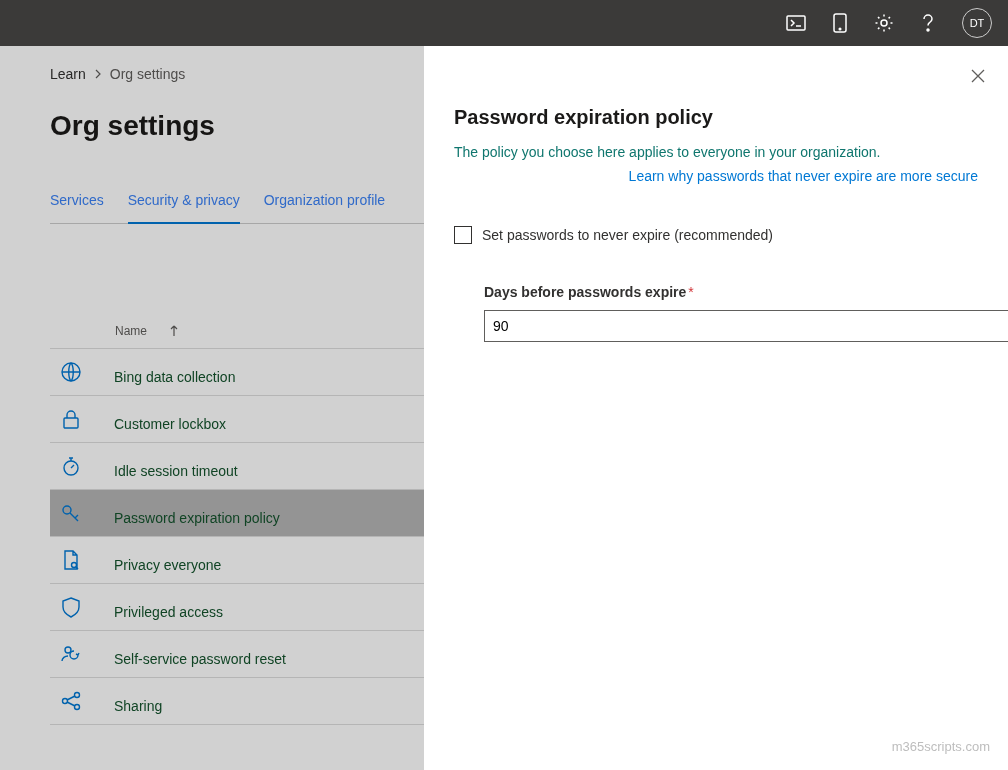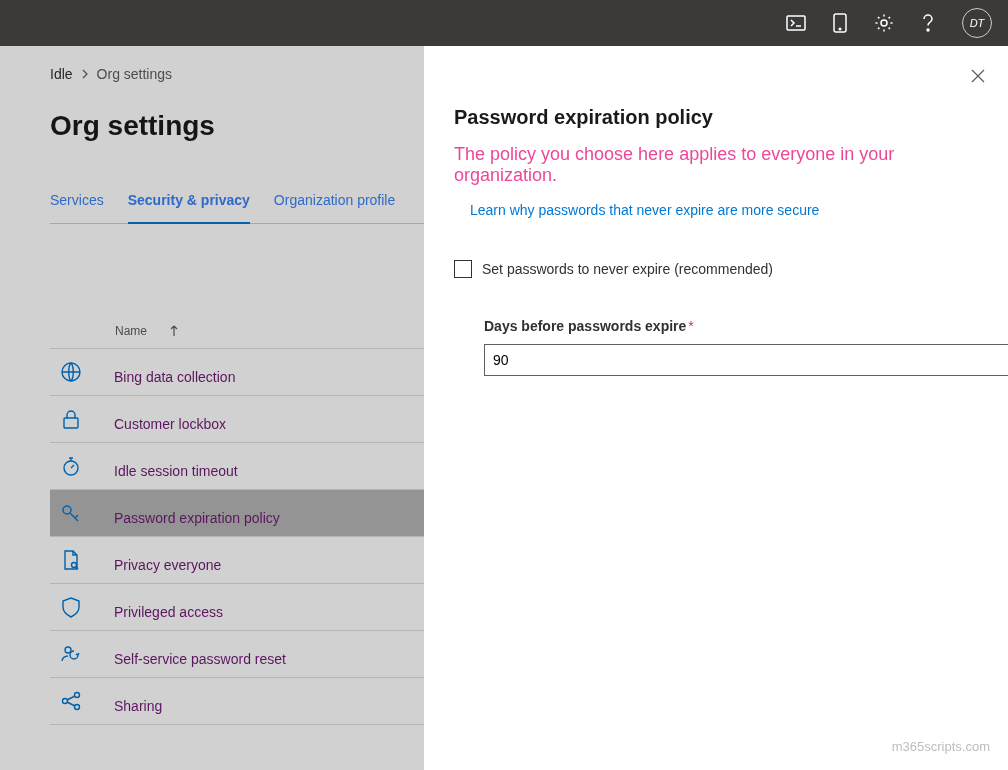--- a/index.html
+++ b/index.html
@@ -1,43 +1,43 @@
 <!DOCTYPE html>
 <html><head>
 <meta charset="utf-8">
 <style>
   * { box-sizing: border-box; }
   html, body { margin: 0; padding: 0; font-family: "Segoe UI", Arial, sans-serif; width: 1008px; height: 770px; overflow: hidden; background: #fff; }
-  .topbar { height: 46px; background: #3b3a39; display: flex; align-items: center; justify-content: flex-end; padding: 0 16px; gap: 24px; font-style: italic; }
+  .topbar { height: 46px; background: #3b3a39; display: flex; align-items: center; justify-content: flex-end; padding: 0 16px; gap: 24px; }
   .topbar .icon-btn { color: #fff; width: 20px; height: 20px; display: flex; align-items: center; justify-content: center; cursor: default; }
   .avatar { width: 30px; height: 30px; border: 1px solid #ccc; border-radius: 50%; color: #fff; font-size: 11px; display: flex; align-items: center; justify-content: center; }
 
   .page-body { position: relative; display: flex; height: calc(100% - 46px); }
 
   .main { flex: 0 0 424px; padding: 20px 0 0 50px; color: #323130; }
   .breadcrumb { font-size: 14px; color: #605e5c; display:flex; align-items:center; gap:8px; }
   .breadcrumb .link { color: #323130; }
   .page-title { font-size: 28px; font-weight: 600; margin: 28px 0 50px; color: #1b1a19; }
   .tabs { display: flex; gap: 24px; font-size: 14px; color: #3b82f6; border-bottom: 1px solid #ccc; padding-bottom: 0; }
   .tab { padding: 0 0 14px 0; cursor: default; }
-  .tab.active { font-weight: 700; border-bottom: 2px solid #0078d4; margin-bottom: -1px; }
+  .tab.active { font-weight: 400; border-bottom: 2px solid #0078d4; margin-bottom: -1px; }
   .col-head { font-size: 12px; color: #605e5c; margin: 100px 0 10px 65px; display:flex; align-items:center; gap:22px; }
   .list { border-top: 1px solid #ddd; }
   .row { display: flex; align-items: center; height: 47px; border-bottom: 1px solid #ddd; padding-left: 10px; cursor: default; }
   .row.selected { background: #b5b5b5; }
   .row-icon { width: 22px; height: 22px; margin-right: 32px; color: #0078d4; flex-shrink:0; display:flex; align-items:center; justify-content:center;}
-  .row-label { font-size: 14px; color: #701a75; margin-top: 9px; }
+  .row-label { font-size: 14px; color: #14532d; margin-top: 9px; }
 
   .overlay { position: absolute; inset: 0; background: rgba(0,0,0,0.18); pointer-events: none; }
 
   .panel { position: absolute; top: 0; right: 0; width: 584px; height: 100%; background: #fff; padding: 30px 30px 0 30px; }
   .close-x { position: absolute; top: 22px; right: 22px; cursor: default; color:#605e5c;}
   .panel-title { font-size: 20px; font-weight: 700; margin: 30px 0 14px; color: #1b1a19;}
-  .panel-desc { font-size: 18px; color: #ec4899; margin: 15px 0 8px; }
-  .panel-link { font-size: 14px; color: #0078d4; margin: 16px; cursor: default; }
+  .panel-desc { font-size: 14px; color: #0f766e; margin: 15px 0 8px; }
+  .panel-link { font-size: 14px; color: #0078d4; margin: 0; cursor: default; text-align: right; }
   .check-row { display: flex; align-items: center; gap: 10px; margin: 42px 0 40px; }
   .checkbox { width: 18px; height: 18px; border: 1px solid #323130; background:#fff; }
   .check-label { font-size: 14px; color: #323130; }
   .field-label { font-size: 14px; font-weight: 600; color: #323130; margin-left: 30px; margin-bottom: 10px; }
   .field-label .req { color: #d13438; font-weight: 400; margin-left: 2px;}
   .text-input { display: block; width: 530px; margin-left: 30px; height: 32px; padding: 4px 8px; font-size: 14px; border: 1px solid #605e5c; }
 
   .watermark { position:absolute; bottom: 16px; right: 18px; color: #bdbdbd; font-size: 13px; }
 
   svg { display:block; }
@@ -71,21 +71,21 @@
       <circle cx="7" cy="17" r="1" fill="currentColor"></circle>
     </svg>
   </div>
   <div class="avatar">DT</div>
 </div>
 
 <div class="page-body">
 
   <div class="main">
     <div class="breadcrumb">
-      <span class="link">Idle</span>
+      <span class="link">Learn</span>
       <svg width="8" height="10" viewBox="0 0 8 10">
           <path d="M2 1 L6 5 L2 9" fill="none" stroke="#605e5c" stroke-width="1.2"></path>
         </svg>
       <span>Org settings</span>
     </div>
 
     <h1 class="page-title">Org settings</h1>
 
     <div class="tabs">
       <div class="tab">Services</div>

